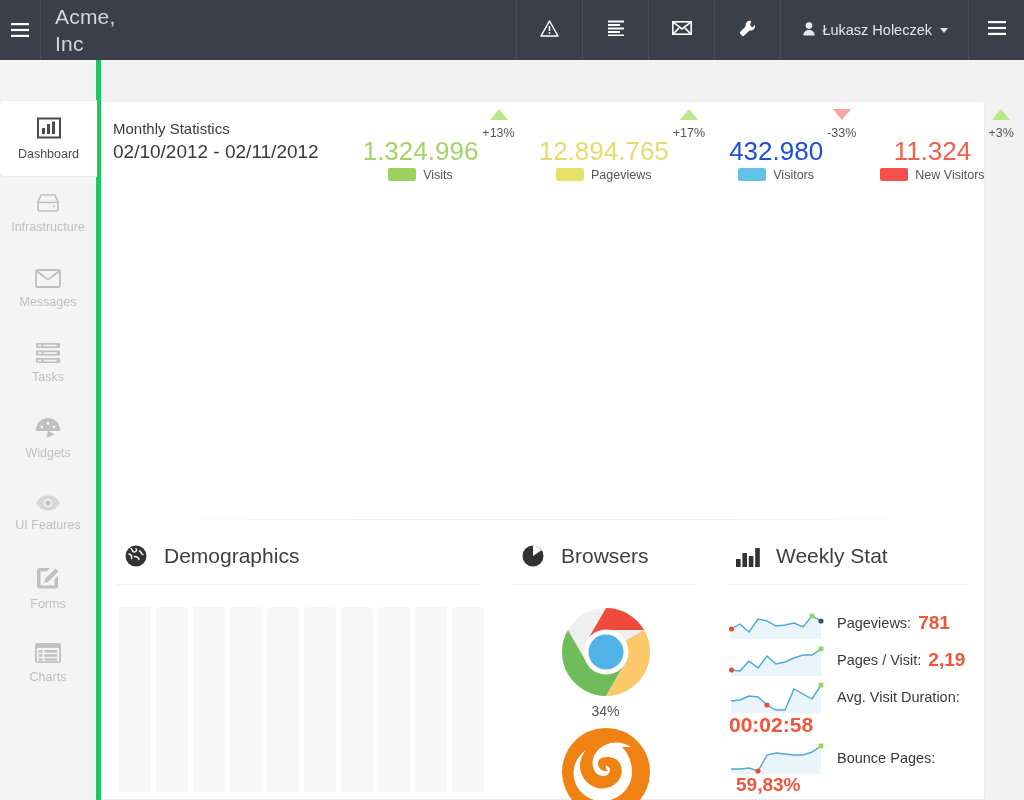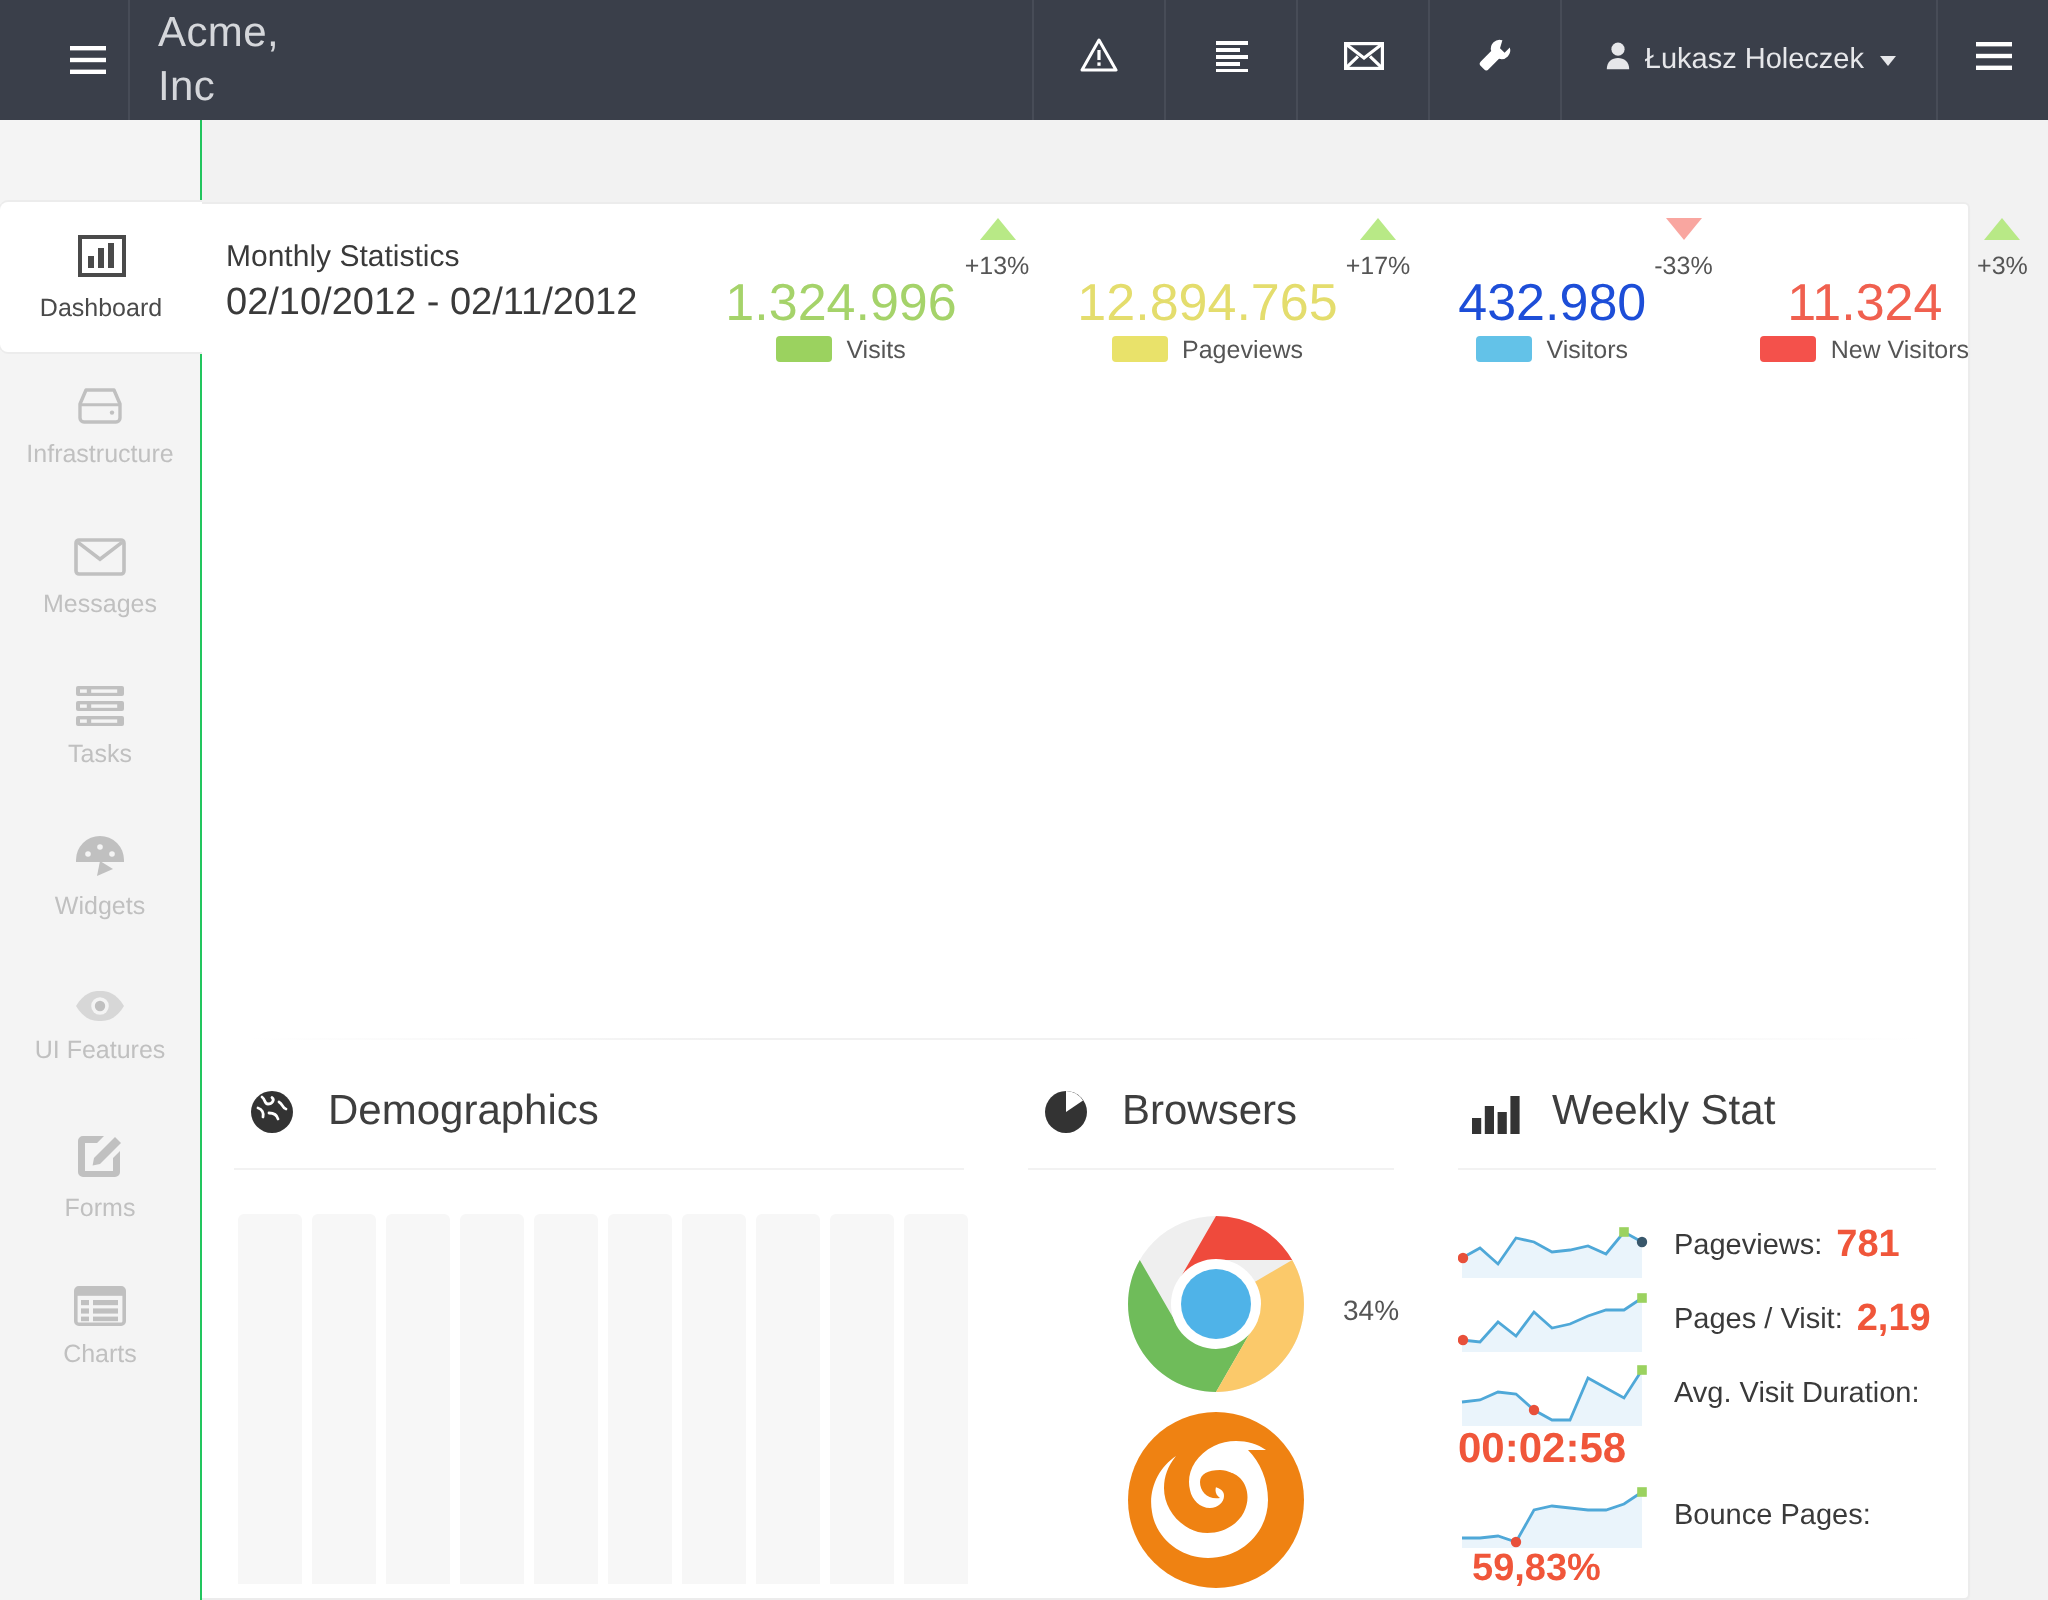--- a/index.html
+++ b/index.html
@@ -9,21 +9,21 @@
     background: #f2f2f2;
     font-family: "Liberation Sans", sans-serif;
     -webkit-font-smoothing: antialiased;
   }
 
   
   .navbar {
     height: 60px; width: 1024px;
     background: #3a3f4a;
     display: flex; align-items: stretch;
-    position: relative; z-index: 40; padding-left: 24px;
+    position: relative; z-index: 40;
   }
   .nav-burger {
     width: 40px; display: flex; align-items: center; justify-content: center;
     color: #fff; cursor: pointer;
   }
   .nav-burger svg { display: block; }
   .brand {
     flex: 0 0 auto;
     width: 100px;
     display: flex; align-items: center;
@@ -60,21 +60,21 @@
     border-left: 1px solid #474c57; color: #fff; cursor: pointer;
   }
 
   
   .shell { display: flex; width: 1024px; height: 740px; }
 
   
   .sidebar {
     width: 101px; flex: 0 0 101px;
     background: #f4f4f4;
-    border-right: 1px solid #22c55e;
+    border-right: 5px solid #22c55e;
     padding-top: 41px;
     position: relative;
   }
   .side-item {
     height: 75px;
     display: flex; flex-direction: column;
     align-items: center; justify-content: center;
     gap: 8px;
     color: #c0c0c0;
     font-size: 12.5px;
@@ -156,21 +156,21 @@
   .w-head .w-ico { width: 28px; height: 28px; display: flex; align-items: center; justify-content: center; color: #333; }
   .w-head .w-title { font-size: 21px; color: #3e3e3e; font-weight: 400; }
   .w-rule { height: 1px; background: #f2f2f2; margin: 0 2px 22px 2px; }
 
   
   .demo-bars { display: flex; gap: 5px; padding-left: 4px; }
   .demo-bars .b { width: 32px; height: 185px; background: #f7f7f7; border-radius: 3px 3px 0 0; }
 
   
   .browser-grid { display: flex; flex-wrap: wrap; justify-content: center; gap: 8px 18px; }
-  .b-cell { width: 86px; display: flex; flex-direction: row; align-items: center; gap: 19px; }
+  .b-cell { width: 86px; display: flex; flex-direction: column; align-items: center; }
   .b-cell .b-pct { font-size: 14px; color: #555; margin-top: 6px; }
   .b-cell svg { display: block; }
 
   
   .weekly-list { padding-left: 2px; }
   .w-row { display: flex; align-items: center; flex-wrap: wrap; margin-bottom: 5px; }
   .spark { width: 100px; height: 32px; flex: 0 0 100px; }
   .w-lbl { font-size: 14.5px; color: #3a3a3a; margin-left: 8px; white-space: nowrap; }
   .w-num { font-size: 19px; font-weight: bold; color: #f0563a; margin-left: 7px; white-space: nowrap; }
   .w-num.block { margin-left: 0; width: 100%; font-size: 21px; }

